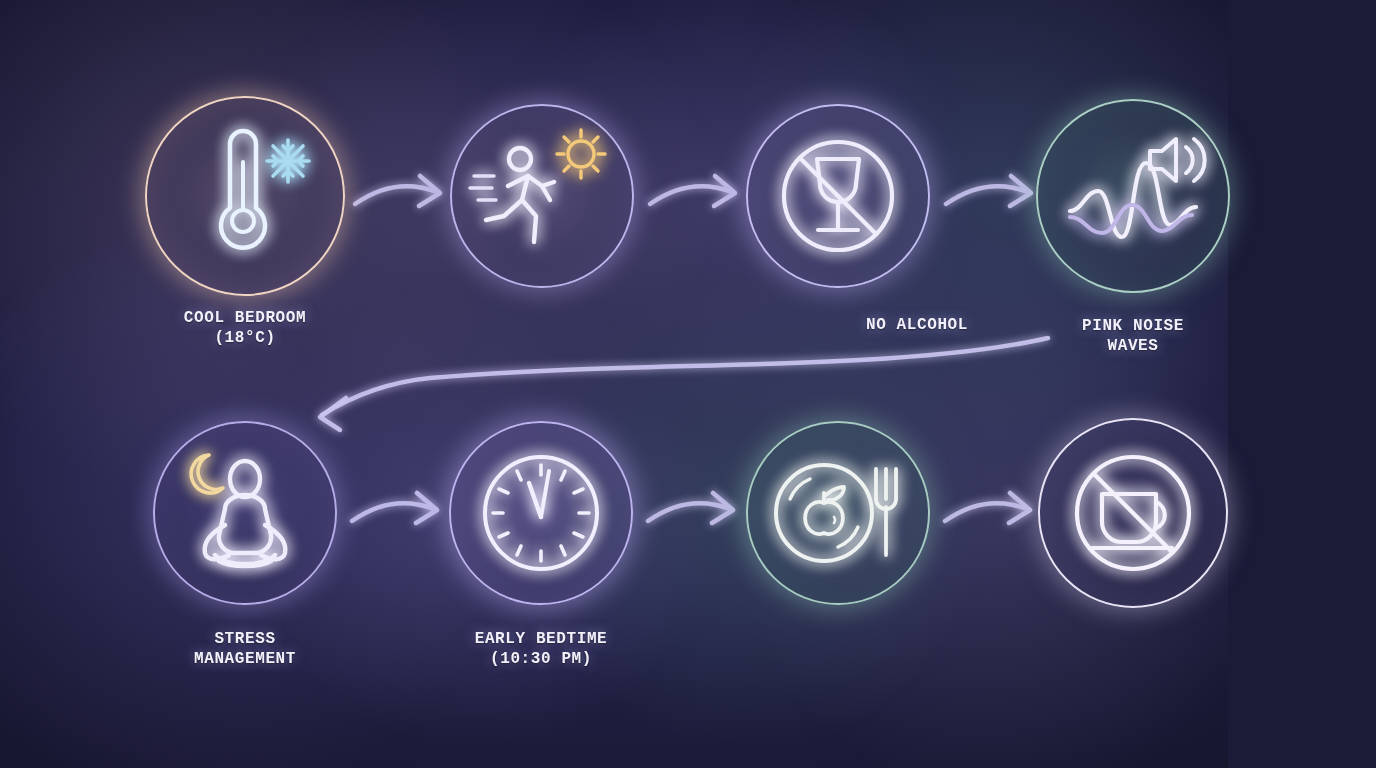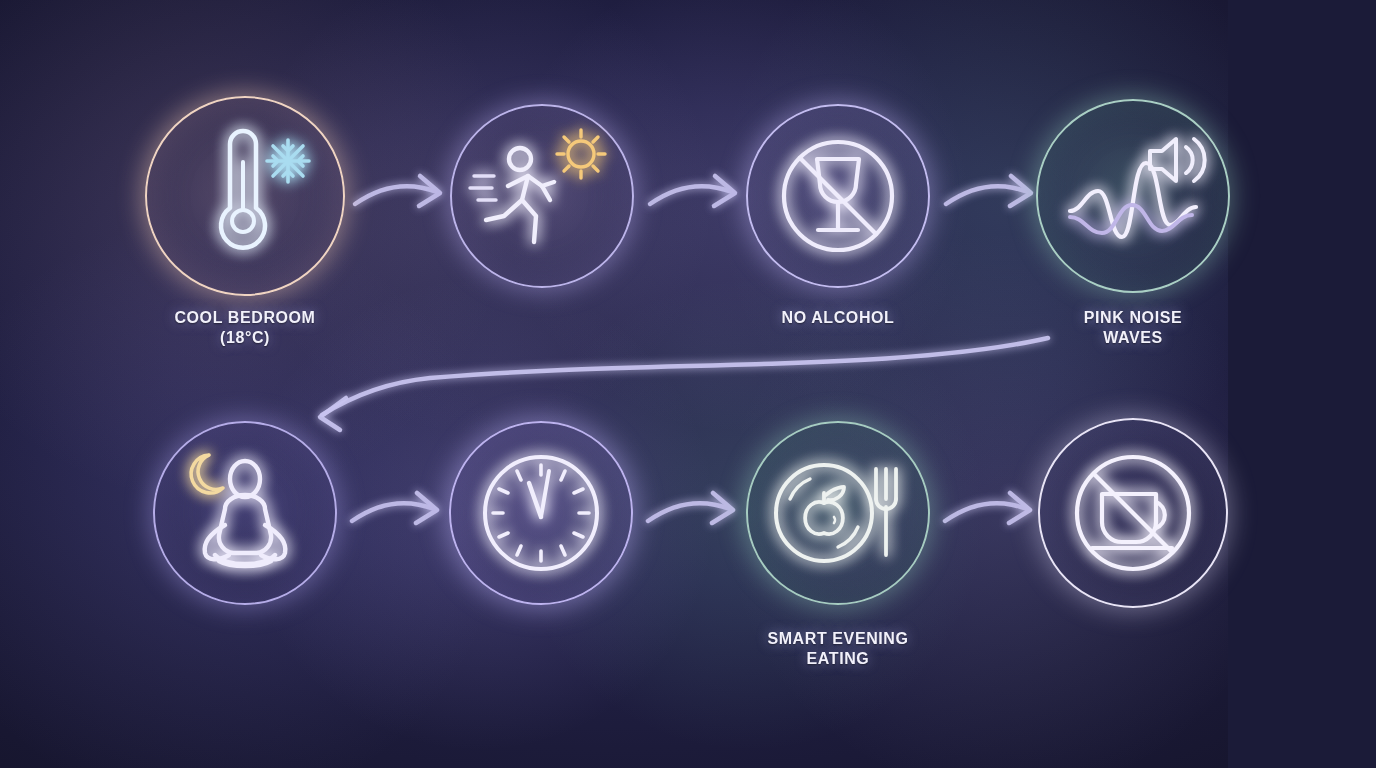--- a/index.html
+++ b/index.html
@@ -15,20 +15,21 @@
     background:
       radial-gradient(circle at 17% 26%, rgba(170,140,160,0.20) 0%, rgba(170,140,160,0) 26%),
       radial-gradient(circle at 39% 26%, rgba(150,135,180,0.20) 0%, rgba(150,135,180,0) 25%),
       radial-gradient(circle at 60% 26%, rgba(150,140,200,0.22) 0%, rgba(150,140,200,0) 25%),
       radial-gradient(circle at 82% 26%, rgba(110,160,165,0.20) 0%, rgba(110,160,165,0) 25%),
       radial-gradient(circle at 17% 67%, rgba(120,115,190,0.20) 0%, rgba(120,115,190,0) 26%),
       radial-gradient(circle at 39% 67%, rgba(150,140,210,0.24) 0%, rgba(150,140,210,0) 26%),
       radial-gradient(circle at 61% 67%, rgba(110,165,160,0.22) 0%, rgba(110,165,160,0) 26%),
       radial-gradient(circle at 82% 67%, rgba(160,160,200,0.18) 0%, rgba(160,160,200,0) 25%),
       radial-gradient(ellipse 80% 70% at 50% 45%, #2b2a50 0%, #23224a 45%, #1c1b3a 75%, #17162f 100%);
+    font-family: Liberation Mono, monospace;
   }
   .node{position:absolute;}
   .ring{
     position:absolute;border-radius:50%;
     box-sizing:border-box;
   }
   .ico{position:absolute;left:0;top:0;width:100%;height:100%;}
   .label{
     position:absolute;text-align:center;
     color:#f2f1fb;font-weight:bold;letter-spacing:0.6px;
@@ -159,61 +160,63 @@
     <svg class="ico" viewBox="0 0 184 184">
       <g filter="url(#ringglow)" fill="none" stroke="#efecfc" stroke-width="4.2" stroke-linecap="round" stroke-linejoin="round">
         <circle cx="92" cy="92" r="54"></circle>
         <path d="M54,54 L130,130"></path>
         <path d="M71,55 H113 L110,80 a18,18 0 0 1 -36,0 z"></path>
         <path d="M92,98 V124"></path>
         <path d="M72,126 H112"></path>
       </g>
     </svg>
   </div>
-  <div class="label row-top" style="left:708px;top:308px;width:260px;">NO ALCOHOL</div>
+  <div class="label row-top" style="left:708px;top:315px;width:260px;text-align:right;">NO ALCOHOL</div>
 
   <div class="node row-top" style="left:1036px;top:99px;width:194px;height:194px;">
     <div class="ring" style="inset:0;border:2.5px solid #a9cfc4;
                 box-shadow:0 0 24px 4px rgba(150,205,190,0.38),inset 0 0 34px 6px rgba(70,110,110,0.34);
                 background:radial-gradient(circle at 50% 45%, rgba(85,125,125,0.40) 0%, rgba(50,60,85,0.12) 70%);"></div>
     <svg class="ico" viewBox="0 0 194 194">
       <g filter="url(#ringglow)" fill="none" stroke-linecap="round" stroke-linejoin="round">
         <g stroke="#f0eefc" stroke-width="4">
           <path d="M114,52 H126 L140,40 V82 L126,70 H114 z"></path>
           <path d="M150,48 a16,16 0 0 1 0,26"></path>
           <path d="M158,40 a26,26 0 0 1 0,42"></path>
         </g>
         <path d="M34,112 C46,112 50,92 62,92 C74,92 74,138 86,138 C98,138 96,64 110,64
                  C124,64 122,126 134,126 C144,126 148,108 160,108" stroke="#f2effd" stroke-width="4.2"></path>
         <path d="M34,118 C48,118 52,134 66,134 C80,134 82,106 96,106
                  C110,106 112,132 126,132 C138,132 142,116 156,116" stroke="#c0b6e8" stroke-width="4"></path>
       </g>
     </svg>
   </div>
-  <div class="label row-top" style="left:1003px;top:308px;width:260px;">PINK NOISE
+  <div class="label row-top" style="left:1003px;top:316px;width:260px;">PINK NOISE
 WAVES</div>
 
   <div class="node row-bot" style="left:153px;top:421px;width:184px;height:184px;">
     <div class="ring" style="inset:0;border:2.5px solid #b5ace8;
                 box-shadow:0 0 24px 4px rgba(170,160,235,0.40),inset 0 0 34px 6px rgba(95,85,150,0.34);
                 background:radial-gradient(circle at 50% 45%, rgba(95,88,150,0.40) 0%, rgba(55,50,95,0.12) 70%);"></div>
     <svg class="ico" viewBox="0 0 184 184">
       <g filter="url(#ringglow)" fill="none" stroke-linecap="round" stroke-linejoin="round">
         <g stroke="#efecfc" stroke-width="4.4">
           <ellipse cx="92" cy="58" rx="15" ry="18"></ellipse>
           <path d="M72,88 a20,14 0 0 1 40,0 l6,26 a16,16 0 0 1 -14,18 H80 a16,16 0 0 1 -14,-18 z"></path>
           <path d="M72,104 C58,112 50,122 52,132 C54,140 66,140 76,134"></path>
           <path d="M112,104 C126,112 134,122 132,132 C130,140 118,140 108,134"></path>
           <path d="M62,134 C72,146 112,146 122,134"></path>
           <path d="M66,140 a30,10 0 0 0 52,0"></path>
         </g>
         <path d="M56,34 a19,19 0 1 0 14,33 a15,15 0 0 1 -14,-33 z" stroke="#f3d9a0" stroke-width="3.6"></path>
       </g>
     </svg>
   </div>
+  <div class="label row-bot" style="left:105px;top:629px;width:280px;">STRESS
+MANAGEMENT</div>
 
   <div class="node row-bot" style="left:449px;top:421px;width:184px;height:184px;">
     <div class="ring" style="inset:0;border:2.5px solid #bdb3ef;
                 box-shadow:0 0 26px 5px rgba(185,175,245,0.45),inset 0 0 36px 8px rgba(120,108,180,0.36);
                 background:radial-gradient(circle at 50% 45%, rgba(130,118,185,0.45) 0%, rgba(60,55,100,0.12) 70%);"></div>
     <svg class="ico" viewBox="0 0 184 184">
       <g filter="url(#ringglow)" fill="none" stroke="#f1eefd" stroke-linecap="round">
         <circle cx="92" cy="92" r="56" stroke-width="4"></circle>
         <g stroke-width="3.6">
           <path d="M92,44 V54"></path>
@@ -227,20 +230,22 @@
           <path d="M50,68 L59,72"></path>
             <path d="M125,112 L134,116"></path>
           <path d="M134,68 L125,72"></path>
             <path d="M59,112 L50,116"></path>
         </g>
         <path d="M92,96 L80,62" stroke-width="4.4"></path>
         <path d="M92,96 L100,50" stroke-width="4"></path>
       </g>
     </svg>
   </div>
+  <div class="label row-bot" style="left:401px;top:629px;width:280px;">EARLY BEDTIME
+(10:30 PM)</div>
 
   <div class="node row-bot" style="left:746px;top:421px;width:184px;height:184px;">
     <div class="ring" style="inset:0;border:2.5px solid #a6ccc1;
                 box-shadow:0 0 24px 4px rgba(150,205,190,0.38),inset 0 0 34px 6px rgba(70,115,112,0.34);
                 background:radial-gradient(circle at 50% 45%, rgba(85,128,125,0.42) 0%, rgba(50,60,88,0.12) 70%);"></div>
     <svg class="ico" viewBox="0 0 184 184">
       <g filter="url(#ringglow)" fill="none" stroke="#eef2f0" stroke-linecap="round" stroke-linejoin="round">
         <circle cx="78" cy="92" r="48" stroke-width="4"></circle>
         <path d="M44,78 a37,37 0 0 1 20,-20" stroke-width="3.4"></path>
         <path d="M112,106 a37,37 0 0 1 -20,20" stroke-width="3.4"></path>
@@ -253,22 +258,20 @@
         <g stroke-width="3.8">
           <path d="M130,48 V78"></path>
             <path d="M140,48 V78"></path>
             <path d="M150,48 V78"></path>
           <path d="M130,78 a10,10 0 0 0 20,0"></path>
           <path d="M140,86 V134"></path>
         </g>
       </g>
     </svg>
   </div>
-  <div class="label row-bot" style="left:698px;top:629px;width:280px;">SMART EVENING
-EATING</div>
 
   <div class="node row-bot" style="left:1038px;top:418px;width:190px;height:190px;">
     <div class="ring" style="inset:0;border:2.5px solid #e8e4f6;
                 box-shadow:0 0 24px 4px rgba(225,220,250,0.36),inset 0 0 34px 6px rgba(100,95,145,0.26);
                 background:radial-gradient(circle at 50% 45%, rgba(95,90,140,0.30) 0%, rgba(55,52,92,0.10) 70%);"></div>
     <svg class="ico" viewBox="0 0 190 190">
       <g filter="url(#ringglow)" fill="none" stroke="#f4f1fd" stroke-width="4.2" stroke-linecap="round" stroke-linejoin="round">
         <circle cx="95" cy="95" r="56"></circle>
         <path d="M56,56 L134,134"></path>
         <path d="M64,76 H118 V104 a20,20 0 0 1 -20,20 H84 a20,20 0 0 1 -20,-20 z"></path>

